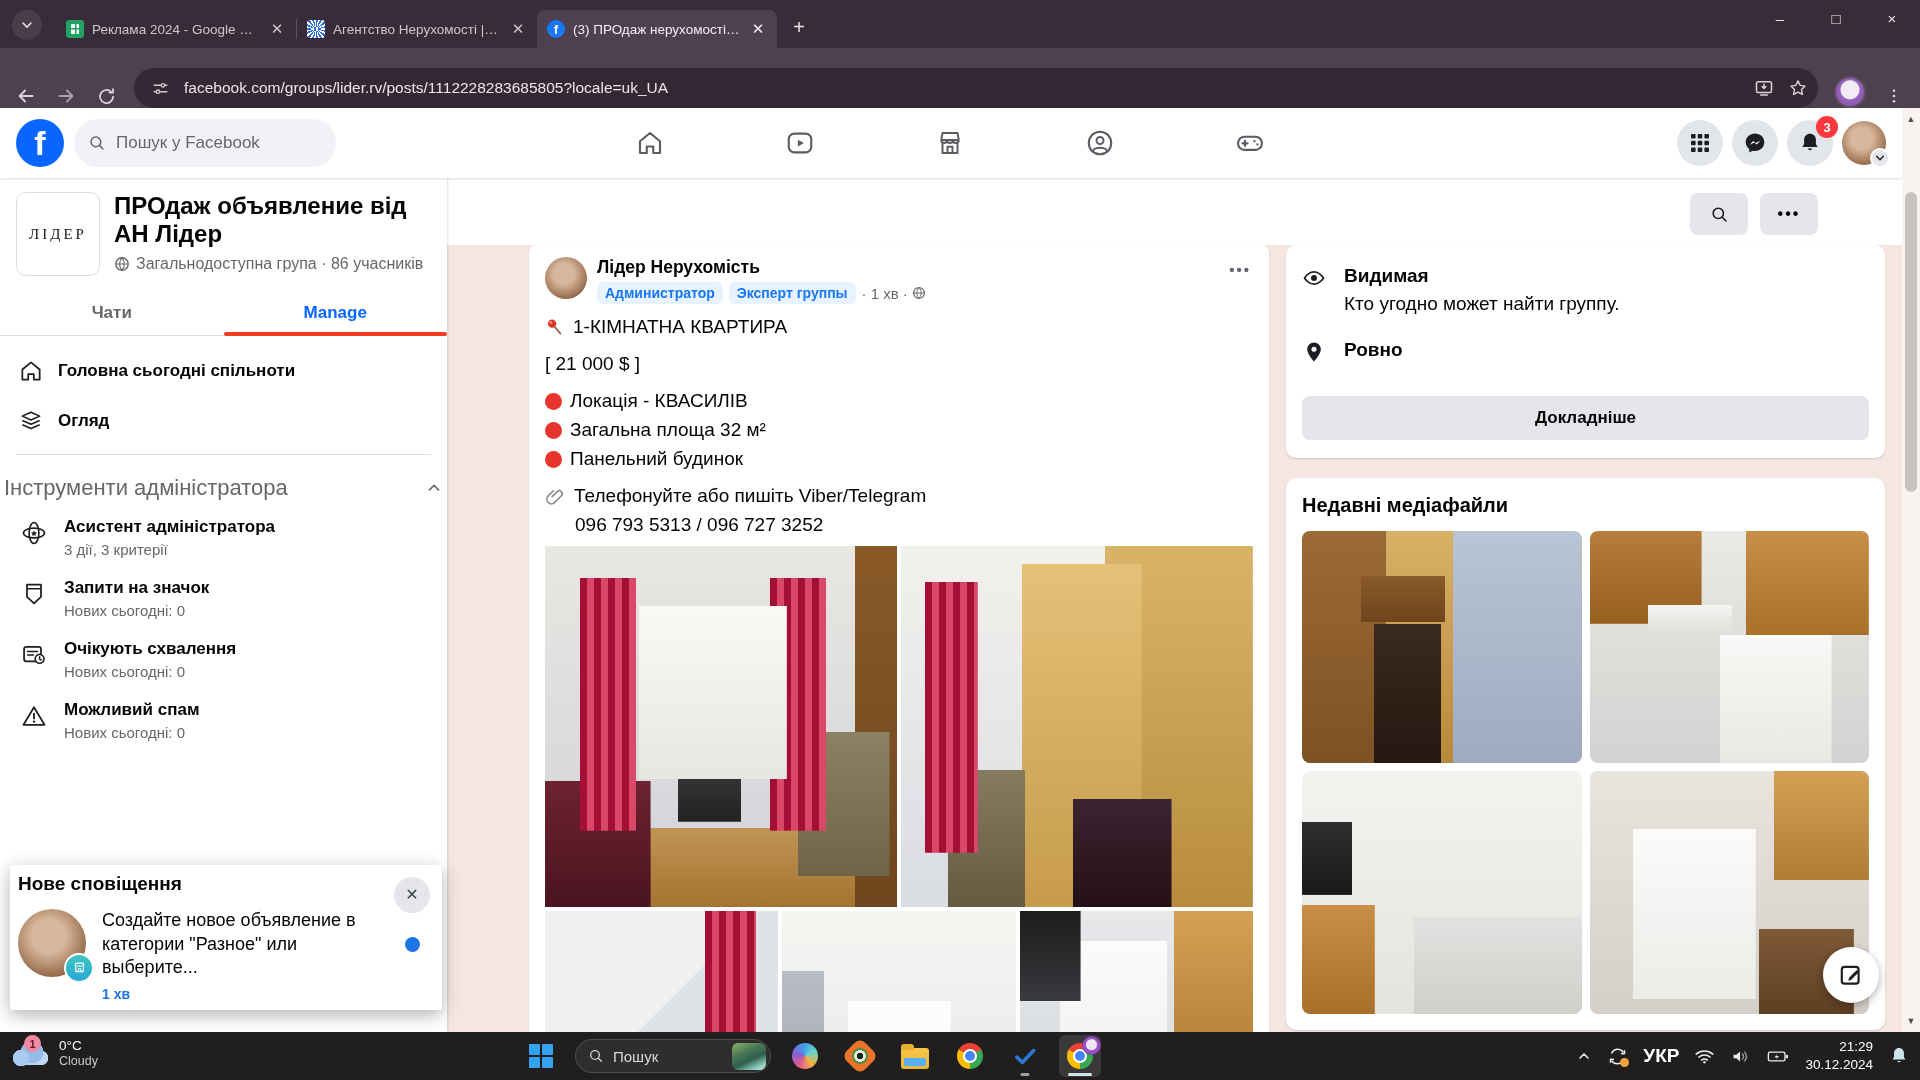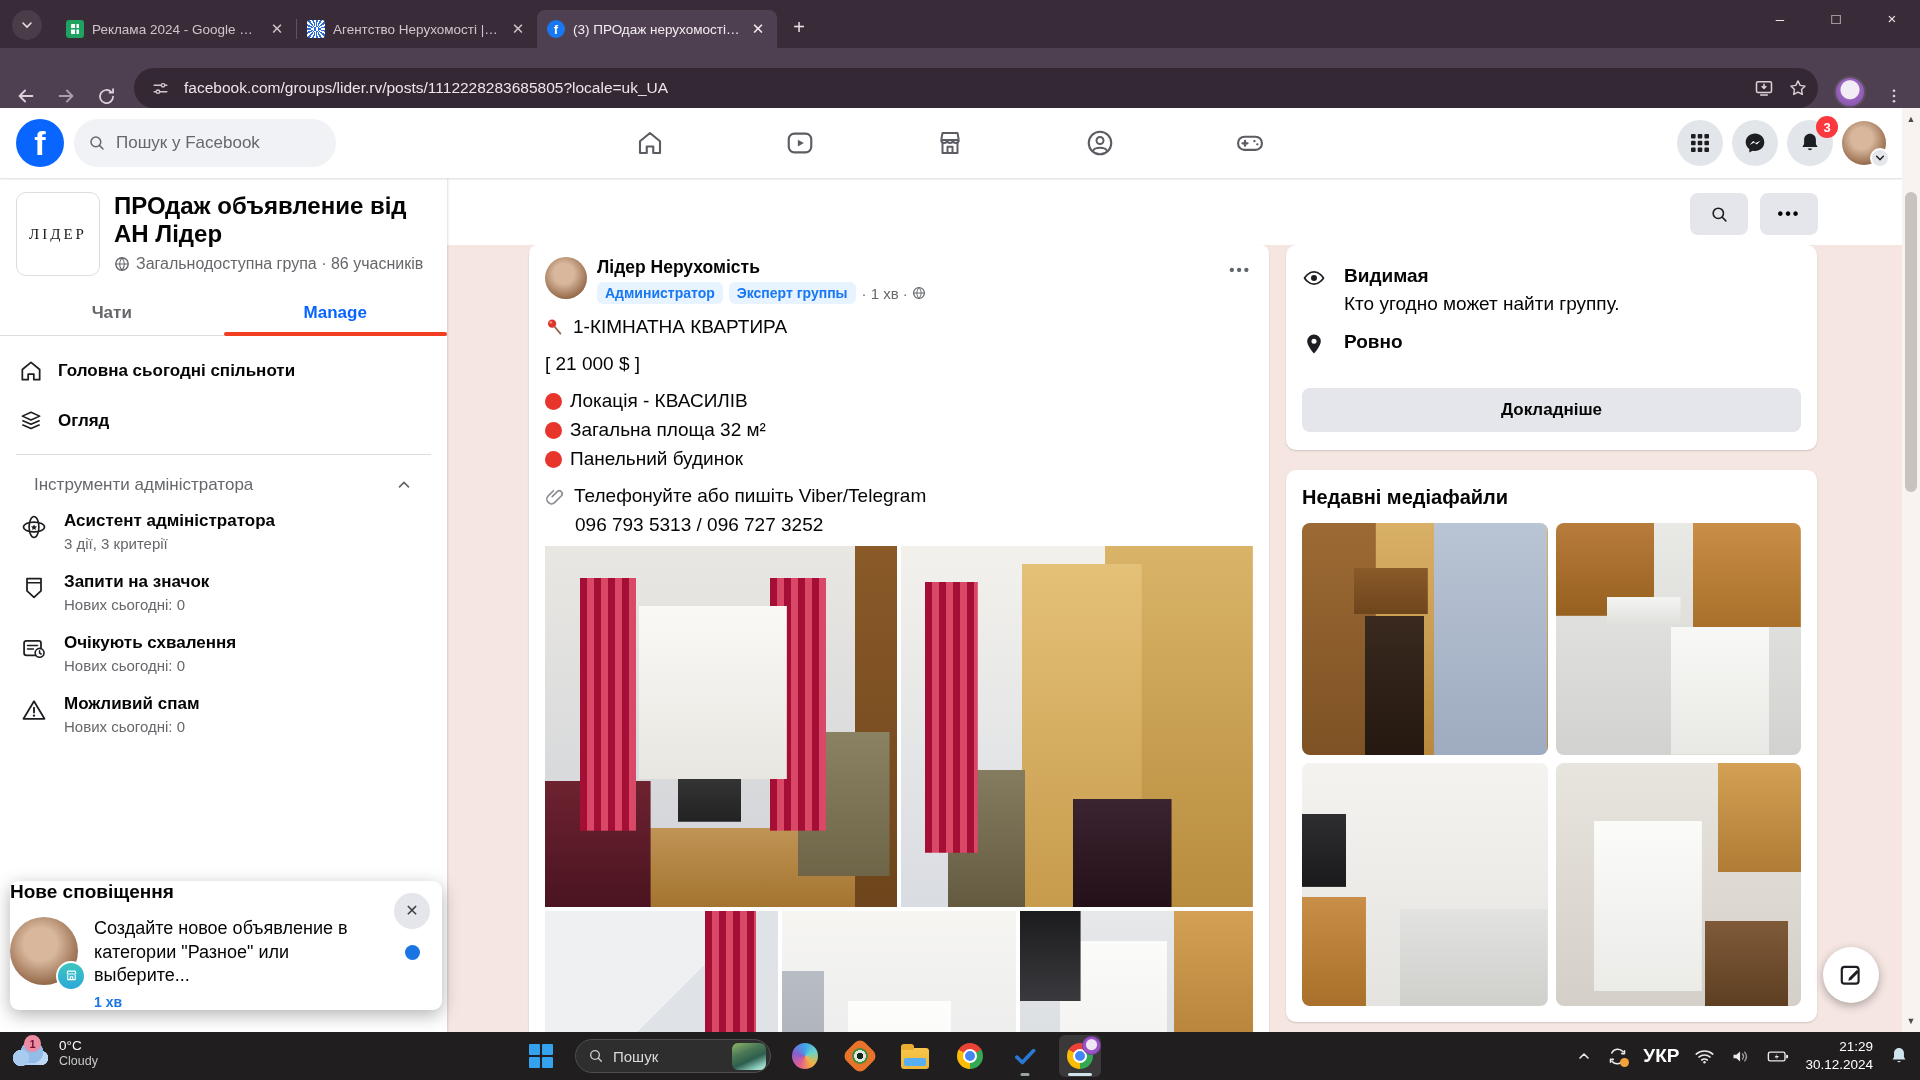--- a/index.html
+++ b/index.html
@@ -59,28 +59,28 @@
   .g-logo { width:84px; height:84px; border:1px solid #ddd; border-radius:10px; display:flex; align-items:center; justify-content:center; font-family:"Liberation Serif", serif; font-size:15px; letter-spacing:3px; color:#1a1a1a; flex:0 0 auto; }
   .g-title { font-size:24px; font-weight:bold; color:#050505; line-height:1.17; }
   .g-meta { display:flex; align-items:center; gap:6px; color:#65676b; font-size:16px; margin-top:7px; }
   .g-tabs { display:flex; border-bottom:1px solid #dadde1; margin-top:8px; }
   .g-tab { flex:1; text-align:center; padding:15px 0 12px; font-size:17px; font-weight:600; color:#65676b; position:relative; }
   .g-tab.active { color:#0866ff; }
   .g-tab.active::after { content:""; position:absolute; left:0; right:0; bottom:-1px; height:4px; background:#f23d20; border-radius:2px; }
   .snav { padding:10px 8px 0; }
   .snav-item { display:flex; align-items:center; gap:14px; padding:12px 10px; border-radius:8px; font-size:17px; font-weight:600; color:#050505; }
   .sdivider { height:1px; background:#dadde1; margin:8px 16px; }
-  .adm-head { display:flex; align-items:center; justify-content:space-between; padding:12px 34px 6px; color:#65676b; font-size:17px; }
+  .adm-head { display:flex; align-items:center; justify-content:space-between; padding:12px 4px 6px; color:#65676b; font-size:22px; }
   .adm-item { display:flex; gap:14px; padding:10px 10px; margin:0 8px; border-radius:8px; }
   .adm-item .ic { width:32px; display:flex; justify-content:center; padding-top:2px; flex:0 0 auto; }
   .adm-title { font-size:17px; font-weight:600; color:#050505; }
   .adm-sub { font-size:15px; color:#65676b; margin-top:4px; }
 
   
-  .toast { position:absolute; left:10px; bottom:22px; width:432px; background:#fff; border-radius:9px; box-shadow:0 5px 18px rgba(0,0,0,.3); padding:0; z-index:4; }
+  .toast { position:absolute; left:10px; bottom:22px; width:432px; background:#fff; border-radius:3px; box-shadow:0 5px 18px rgba(0,0,0,.3); padding:8px; z-index:4; }
   .toast-title { font-size:19px; font-weight:bold; color:#050505; }
   .toast-close { position:absolute; right:12px; top:12px; width:36px; height:36px; border-radius:50%; background:#e4e6eb; display:flex; align-items:center; justify-content:center; font-size:16px; color:#3c3f44; }
   .toast-row { display:flex; gap:16px; margin-top:14px; align-items:flex-start; }
   .toast-ava { width:68px; height:68px; border-radius:50%; background:radial-gradient(circle at 45% 40%, #d8b79c 0 30%, #9a6f50 70%, #5f4232); position:relative; flex:0 0 auto; }
   .toast-ava .mkt { position:absolute; right:-8px; bottom:-6px; width:30px; height:30px; border-radius:50%; background:linear-gradient(180deg,#3ec6c0,#2aa8d8); border:2px solid #fff; display:flex; align-items:center; justify-content:center; }
   .toast-msg { font-size:18px; color:#050505; line-height:1.32; width:260px; }
   .toast-time { font-size:14px; font-weight:bold; color:#1b74e4; margin-top:6px; }
   .toast-dot { position:absolute; right:22px; top:50%; width:15px; height:15px; border-radius:50%; background:#1b74e4; }
 
   
@@ -137,28 +137,28 @@
     background-position:50% 100%, 48% 90%, 0 100%, 0 0; }
   .ph5 { background-image:
       linear-gradient(#1c1c1e,#3a3a3e),
       linear-gradient(#fbfbfa,#e6e6e4),
       linear-gradient(#d3a055,#b07c35),
       linear-gradient(#e6e8ea,#cfd3d8);
     background-size:26% 30%, 46% 90%, 34% 55%, 100% 100%;
     background-position:0 0, 32% 100%, 100% 0, 0 0; }
 
   
-  .rightcol { position:absolute; left:1286px; top:67px; width:531px; }
+  .rightcol { position:absolute; left:1286px; top:67px; width:599px; }
   .card { background:#fff; border-radius:10px; box-shadow:0 1px 2px rgba(0,0,0,.15); }
   .card.about { padding:20px 16px 18px; margin-bottom:20px; }
   .a-row { display:flex; gap:16px; }
   .a-row .ic { width:26px; padding-top:1px; flex:0 0 auto; }
   .a-title { font-size:19px; font-weight:600; color:#050505; }
   .a-desc { font-size:19px; color:#050505; margin-top:6px; font-weight:400; }
-  .a-loc { margin-top:16px; }
+  .a-loc { margin-top:24px; }
   .a-loc .a-title { font-weight:bold; }
   .morebtn { margin-top:28px; height:44px; border-radius:8px; background:#e4e6eb; display:flex; align-items:center; justify-content:center; font-size:17px; font-weight:600; color:#050505; }
   .card.media { padding:16px; }
   .m-title { font-size:20px; font-weight:bold; color:#050505; margin-bottom:14px; }
   .m-grid { display:grid; grid-template-columns:1fr 1fr; grid-template-rows:232px 243px; gap:8px; }
   .m-grid .ph { border-radius:8px; }
   .m1 { background-image:
       linear-gradient(#8a5a28,#6e451c),
       linear-gradient(#3a2a20,#241810),
       linear-gradient(#9c6a34,#7e5224),

